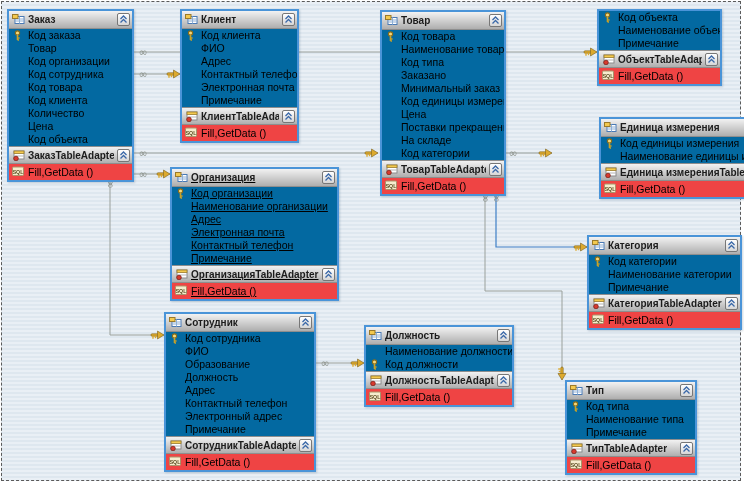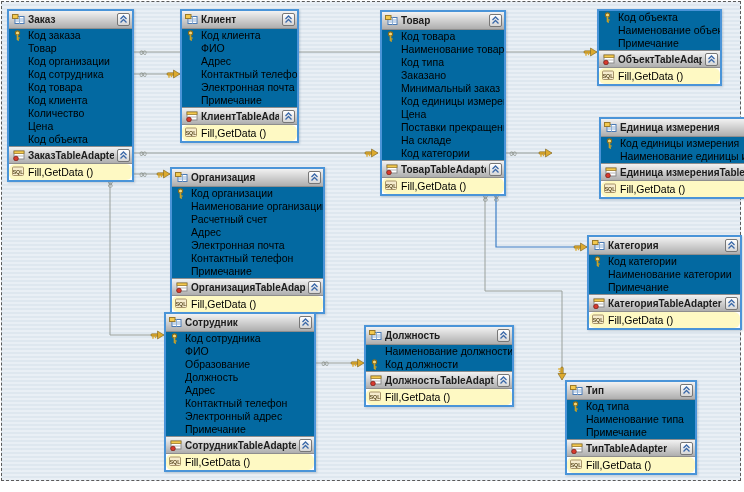--- a/index.html
+++ b/index.html
@@ -32,21 +32,21 @@
   .tbl-name{flex:1;font-weight:bold;font-size:10px;color:#1c1c1c;
     white-space:nowrap;overflow:hidden;}
   .collapse-btn{
     width:11px;height:11px;flex:0 0 11px;border:1px solid #777;border-radius:2px;
     background:linear-gradient(#ffffff,#d6d6d6);
     display:flex;align-items:center;justify-content:center;cursor:pointer;
   }
   .row{height:13px;line-height:13px;padding-left:19px;position:relative;
     background:#0369a1;white-space:nowrap;overflow:hidden;}
   .method-row{height:16px;line-height:16px;padding-left:19px;position:relative;
-    background:#fef9c3;white-space:nowrap;overflow:hidden;border-radius:6px;}
+    background:#ef4444;white-space:nowrap;overflow:hidden;}
   .gutter-icon{position:absolute;left:3px;top:1px;width:12px;height:11px;}
   .hd-icon{width:13px;height:11px;flex:0 0 13px;}
 </style>
 </head>
 <body>
 
 <div class="surface">
   <svg id="connector-layer" width="744" height="492">
       <polyline points="132,72 178,72" class="rel"></polyline>
       <text x="141" y="75.5" class="inf" text-anchor="middle">∞</text>
@@ -339,21 +339,21 @@
               <polyline points="1.5,4 4.5,1 7.5,4" fill="none" stroke="#3a68a8" stroke-width="1.3"></polyline>
               <polyline points="1.5,7.5 4.5,4.5 7.5,7.5" fill="none" stroke="#3a68a8" stroke-width="1.3"></polyline>
             </svg>
           </span>
         </div>
         <div class="method-row"><span class="gutter-icon"><svg width="12" height="11" viewBox="0 0 12 11">
               <rect x="0.5" y="1" width="11" height="8.5" rx="1" fill="#f6eccd" stroke="#a8946a" stroke-width="1"></rect>
               <text x="6" y="7.6" text-anchor="middle" font-size="5.2" font-family="Liberation Sans,sans-serif" fill="#5d4d22" font-weight="bold">SQL</text>
             </svg></span><span>Fill,GetData ()</span></div>
       </div>
-      <div class="tbl" style="left: 168px; top: 165px; width: 155px;">
+      <div class="tbl" style="left: 168px; top: 165px; width: 169px; text-decoration: underline;">
         <div class="tbl-hd">
           <span class="hd-icon"><svg width="13" height="11" viewBox="0 0 13 11">
               <rect x="3" y="2.5" width="9" height="7" fill="#ffffff" stroke="#4a7ab5" stroke-width="1"></rect>
               <line x1="3" y1="5" x2="12" y2="5" stroke="#8fb0d6"></line>
               <line x1="3" y1="7" x2="12" y2="7" stroke="#8fb0d6"></line>
               <line x1="7.5" y1="2.5" x2="7.5" y2="9.5" stroke="#8fb0d6"></line>
               <rect x="0.5" y="0.5" width="5.5" height="4" fill="#f3c94f" stroke="#9a7a2a" stroke-width="1"></rect>
             </svg></span>
           <span class="tbl-name">Организация</span>
           <span class="collapse-btn">
@@ -363,21 +363,20 @@
             </svg>
           </span>
         </div>
         <div class="row"><span class="gutter-icon"><svg width="12" height="11" viewBox="0 0 12 11">
               <circle cx="5.5" cy="3" r="2.1" fill="#f5d77a" stroke="#8a6d1a" stroke-width="1.1"></circle>
               <line x1="5.5" y1="5" x2="5.5" y2="10" stroke="#c9a227" stroke-width="1.6"></line>
               <line x1="5.5" y1="8" x2="7.6" y2="8" stroke="#c9a227" stroke-width="1.4"></line>
               <line x1="5.5" y1="10" x2="7" y2="10" stroke="#c9a227" stroke-width="1.4"></line>
             </svg></span><span>Код организации</span></div>
         <div class="row"><span>Наименование организации</span></div>
-        <div class="row"><span>Расчетный счет</span></div>
         <div class="row"><span>Адрес</span></div>
         <div class="row"><span>Электронная почта</span></div>
         <div class="row"><span>Контактный телефон</span></div>
         <div class="row"><span>Примечание</span></div>
         <div class="tbl-hd adapter">
           <span class="hd-icon"><svg width="13" height="11" viewBox="0 0 13 11">
               <rect x="2" y="1" width="10" height="8" fill="#ffffff" stroke="#8a8a8a" stroke-width="1"></rect>
               <rect x="2" y="1" width="10" height="2.5" fill="#f3c94f" stroke="#9a7a2a" stroke-width="0.8"></rect>
               <line x1="2" y1="6" x2="12" y2="6" stroke="#b5b5b5"></line>
               <circle cx="4" cy="8.5" r="2.3" fill="#d83a2e" stroke="#7c1f18" stroke-width="0.8"></circle>

